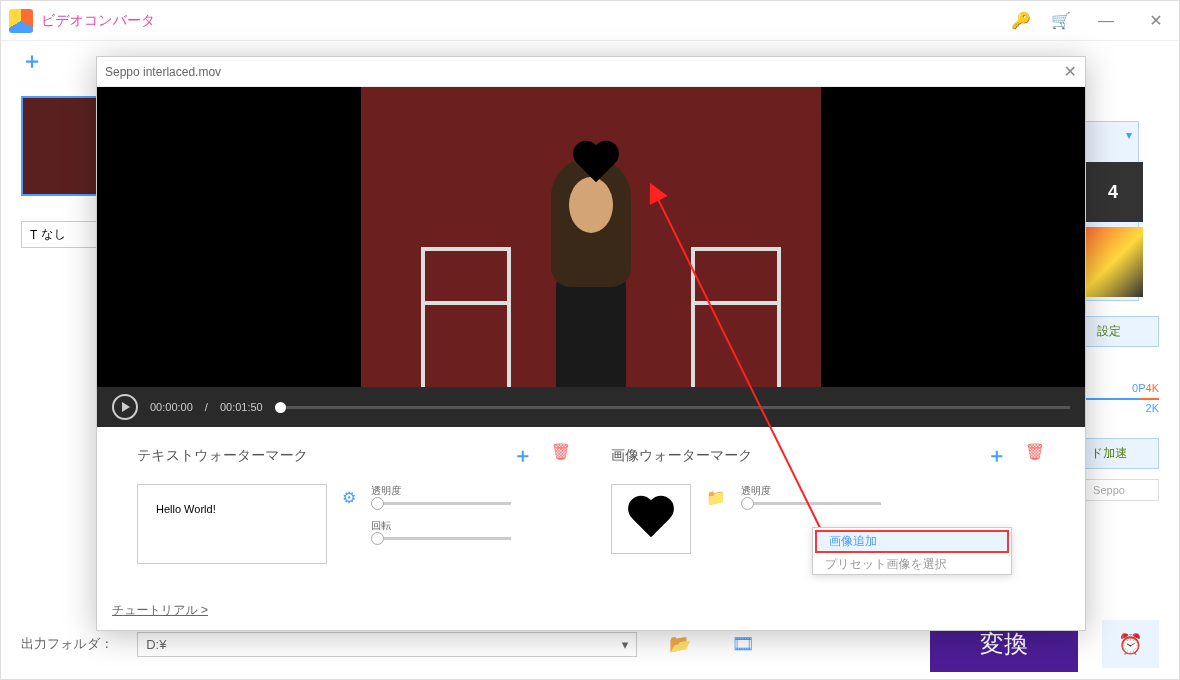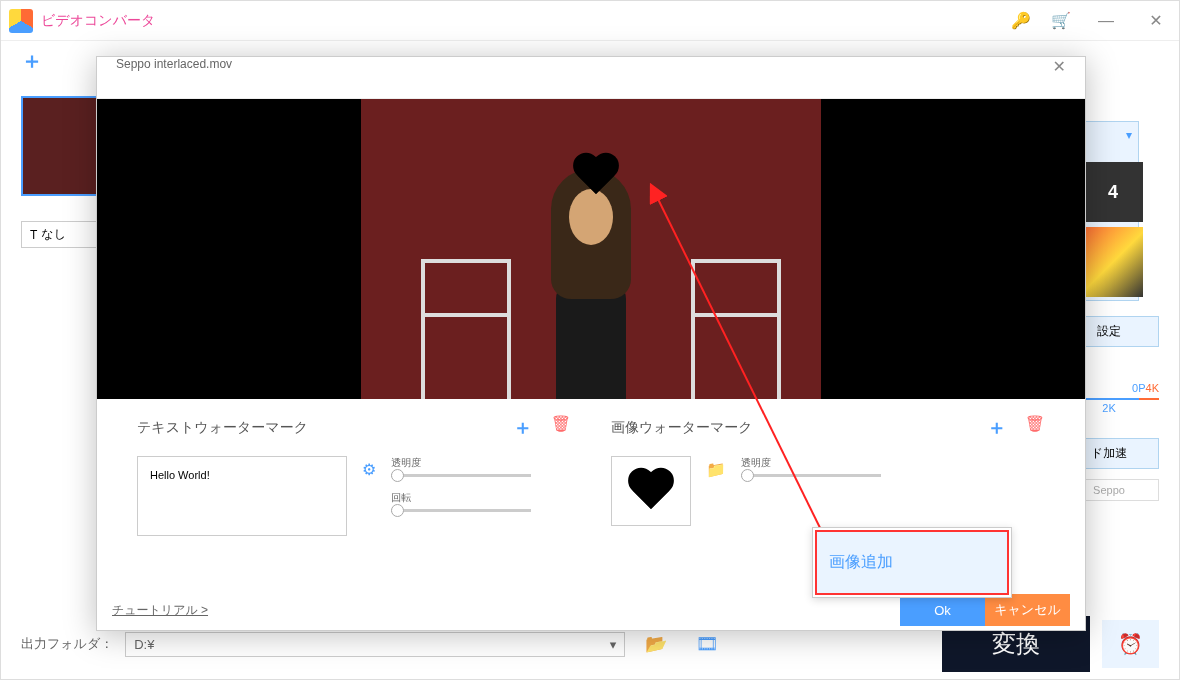--- a/index.html
+++ b/index.html
@@ -14,34 +14,34 @@
 .add-btn{color:#4a9eff;font-size:22px;font-weight:bold;cursor:pointer}
 .sidebar-left{position:absolute;left:20px;top:95px;width:80px}
 .thumb{width:80px;height:100px;background:#5a2020;border:2px solid #4a9eff}
 .nashi-tab{margin-top:25px;background:#fff;border:1px solid #ccc;padding:4px 8px;font-size:12px;display:flex;align-items:center;gap:4px}
 .sidebar-right{position:absolute;right:20px;top:95px;width:100px;font-size:12px;color:#666}
 .sr-block{margin-bottom:15px}
 .sr-box{width:80px;height:180px;background:#eaf4ff;border:1px solid #b0d4f0;margin:8px 0;position:relative;display:flex;align-items:flex-start;justify-content:flex-end}
 .sr-box .chev{color:#4a9eff;margin:6px}
 .mp4-tile{position:absolute;right:-5px;top:40px;width:60px;height:60px;background:#333;color:#fff;display:flex;align-items:center;justify-content:center;font-size:18px;font-weight:bold}
 .mp4-tile2{position:absolute;right:-5px;top:105px;width:60px;height:70px;background:linear-gradient(135deg,#ff6b35,#ffd93d,#333)}
-.sr-btn{background:#eaf4ff;border:1px solid #b0d4f0;padding:6px 10px;color:#000000;text-align:center;margin-bottom:10px;cursor:pointer}
+.sr-btn{background:#eaf4ff;border:1px solid #b0d4f0;padding:6px 10px;color:#4d7c0f;text-align:center;margin-bottom:10px;cursor:pointer}
 .res-labels{display:flex;justify-content:flex-end;color:#4a9eff;font-size:11px}
 .res-labels .k4{color:#ff6b35}
 .res-bar{height:2px;background:#4a9eff;margin:4px 0 2px;position:relative}
 .res-bar::after{content:"";position:absolute;right:0;width:20%;height:2px;background:#ff6b35}
-.bottom-bar{position:absolute;bottom:10px;left:20px;right:20px;height:50px;display:flex;align-items:center;gap:12px;font-size:13px;color:#666}
+.bottom-bar{position:absolute;bottom:10px;left:20px;right:20px;height:50px;display:flex;align-items:center;gap:24px;font-size:13px;color:#666}
 .folder-sel{border:1px solid #ccc;padding:4px 8px;width:500px;display:flex;justify-content:space-between;align-items:center;background:#fff}
 .bb-icon{color:#4a9eff;font-size:18px;cursor:pointer;padding:0 8px}
-.convert-btn{background:#0f172a;color:#fff;font-size:24px;padding:12px 50px;margin-left:auto;cursor:pointer}
+.convert-btn{background:#4c1d95;color:#fff;font-size:24px;padding:12px 50px;margin-left:auto;cursor:pointer}
 .clock-btn{background:#eaf4ff;color:#4a9eff;padding:12px 16px;font-size:20px;cursor:pointer}
 
 
 .dialog{position:absolute;left:95px;top:55px;width:990px;height:575px;background:#fff;box-shadow:0 4px 30px rgba(0,0,0,.25);border:1px solid #ccc;z-index:10}
-.dlg-title{height:42px;display:flex;align-items:flex-start;padding:0 19px;font-size:12px;color:#666;border-bottom:1px solid #eee}
+.dlg-title{height:30px;display:flex;align-items:center;padding:0 8px;font-size:12px;color:#666;border-bottom:1px solid #eee}
 .dlg-close{margin-left:auto;color:#888;cursor:pointer;font-size:16px}
 .video-area{height:300px;background:#000;position:relative;display:flex;align-items:center;justify-content:center}
 .video-frame{width:460px;height:300px;position:relative;background:#6b1f1f}
 .chair{position:absolute;bottom:0;width:90px;height:140px;border:4px solid #ddd;border-bottom:none}
 .chair.c1{left:60px}
 .chair.c2{right:40px}
 .chair::before{content:"";position:absolute;top:50px;left:-4px;right:-4px;height:4px;background:#ddd}
 .person{position:absolute;left:50%;transform:translateX(-50%);bottom:0;width:120px;height:240px}
 .person .hair{position:absolute;top:10px;left:20px;width:80px;height:130px;background:#3a2818;border-radius:40px 40px 20px 20px}
 .person .face{position:absolute;top:30px;left:38px;width:44px;height:56px;background:#d4a574;border-radius:50%}
@@ -59,34 +59,34 @@
 .seek-knob{position:absolute;left:0;top:-4px;width:11px;height:11px;background:#fff;border-radius:50%}
 
 .wm-panel{padding:15px 40px;display:flex;gap:40px}
 .wm-col{flex:1}
 .wm-head{display:flex;align-items:center;margin-bottom:15px}
 .wm-head h3{font-size:14px;font-weight:normal;color:#555}
 .wm-head-icons{margin-left:auto;display:flex;gap:18px}
 .wm-add{color:#4a9eff;font-size:20px;font-weight:bold;cursor:pointer}
 .wm-del{color:#ff6b6b;font-size:16px;cursor:pointer}
 .wm-body{display:flex;gap:15px;align-items:flex-start}
-.text-input{width:210px;height:80px;border:1px solid #ccc;padding:12px;font-size:11px;resize:none}
+.text-input{width:190px;height:80px;border:1px solid #ccc;padding:18px;font-size:11px;resize:none}
 .gear{color:#4a9eff;font-size:16px;cursor:pointer;margin-top:4px}
 .sliders{flex:1}
 .sld-label{font-size:10px;color:#666;margin-bottom:4px}
 .sld{width:140px;height:3px;background:#ccc;position:relative;margin-bottom:14px;cursor:pointer}
 .sld-knob{position:absolute;left:0;top:-5px;width:13px;height:13px;background:#fff;border:1px solid #aaa;border-radius:50%}
 .img-preview{width:80px;height:70px;border:1px solid #ccc;display:flex;align-items:center;justify-content:center;position:relative}
 .heart-sm{width:50px;height:45px;position:relative}
 .heart-sm::before,.heart-sm::after{content:"";position:absolute;top:0;width:26px;height:40px;background:#000;border-radius:26px 26px 0 0}
 .heart-sm::before{left:25px;transform:rotate(-45deg);transform-origin:0 100%}
 .heart-sm::after{left:-1px;transform:rotate(45deg);transform-origin:100% 100%}
 .folder-ic{color:#4a9eff;font-size:16px;cursor:pointer;margin-top:4px}
 .dropdown{position:absolute;left:715px;top:470px;width:200px;background:#fff;border:1px solid #ccc;box-shadow:0 2px 8px rgba(0,0,0,.15);z-index:20}
-.dd-item{padding:20px 12px;font-size:16px;cursor:pointer}
+.dd-item{padding:1px 12px;font-size:12px;cursor:pointer}
 .dd-item.hl{border:2px solid #ff3333;color:#4a9eff;background:#eaf4ff;margin:2px}
 .dd-item.grey{color:#999}
 .dlg-footer{position:absolute;bottom:0;left:0;right:0;height:40px;display:flex;align-items:center;padding:0 15px}
 .tutorial{color:#666;font-size:12px;text-decoration:underline;cursor:pointer}
 .dlg-btns{margin-left:auto;display:flex}
 .dlg-btn{width:85px;height:32px;display:flex;align-items:center;justify-content:center;font-size:13px;cursor:pointer;color:#fff}
 .dlg-btn.ok{background:#4a9eff}
 .dlg-btn.cancel{background:#ff8c42}
 </style>
 </head>
@@ -124,21 +124,21 @@
       <div class="mp4-tile2"></div>
     </div>
   </div>
   <div class="sr-btn">設定</div>
   <div style="margin-bottom:8px">定</div>
   <div class="res-labels">
     <span>0P</span>
     <span class="k4">4K</span>
   </div>
   <div class="res-bar"></div>
-  <div style="text-align:center;color:#4a9eff;font-size:11px">2K</div>
+  <div style="text-align:right;color:#4a9eff;font-size:11px">2K</div>
   <div class="sr-btn" style="margin-top:24px">ド加速</div>
   <div style="border:1px solid #ddd;padding:4px 8px;color:#aaa;text-align:center;font-size:11px">Seppo</div>
 </div>
 
 <div class="bottom-bar">
   <span>出力フォルダ：</span>
   <div class="folder-sel">
     <span>D:¥</span>
     <span>▾</span>
   </div>
@@ -160,20 +160,29 @@
       <div class="chair c2"></div>
       <div class="person">
         <div class="body"></div>
           <div class="hair"></div>
           <div class="face"></div>
       </div>
       <div class="heart-wm"></div>
     </div>
   </div>
 
+  <div class="controls">
+    <div class="play-btn"></div>
+    <span>00:00:00</span>
+    <span>/</span>
+    <span>00:01:50</span>
+    <div class="seek">
+        <div class="seek-knob"></div>
+      </div>
+  </div>
 
   <div class="wm-panel">
 
     <div class="wm-col">
       <div class="wm-head">
         <h3>テキストウォーターマーク</h3>
         <div class="wm-head-icons">
           <span class="wm-add">＋</span>
           <span class="wm-del">🗑</span>
         </div>
@@ -212,31 +221,28 @@
           <div class="sld">
               <div class="sld-knob"></div>
             </div>
         </div>
       </div>
     </div>
   </div>
 
   <div class="dropdown">
     <div class="dd-item hl">画像追加</div>
+    <div class="dd-item grey">プリセット画像を選択</div>
   </div>
 
   <svg class="arrow-svg">
     <defs>
         <marker id="ah" markerWidth="10" markerHeight="10" refX="2" refY="5" orient="auto">
           <path d="M0,0 L10,5 L0,10 z" fill="#ff2222"></path>
         </marker>
       </defs>
     <line x1="730" y1="485" x2="560" y2="140" stroke="#ff2222" stroke-width="2" marker-end="url(#ah)"></line>
   </svg>
 
   <div class="dlg-footer">
     <span class="tutorial">チュートリアル &gt;</span>
-    <div class="dlg-btns">
-      <div class="dlg-btn ok">Ok</div>
-      <div class="dlg-btn cancel">キャンセル</div>
-    </div>
   </div>
 </div>
 
 </body></html>

